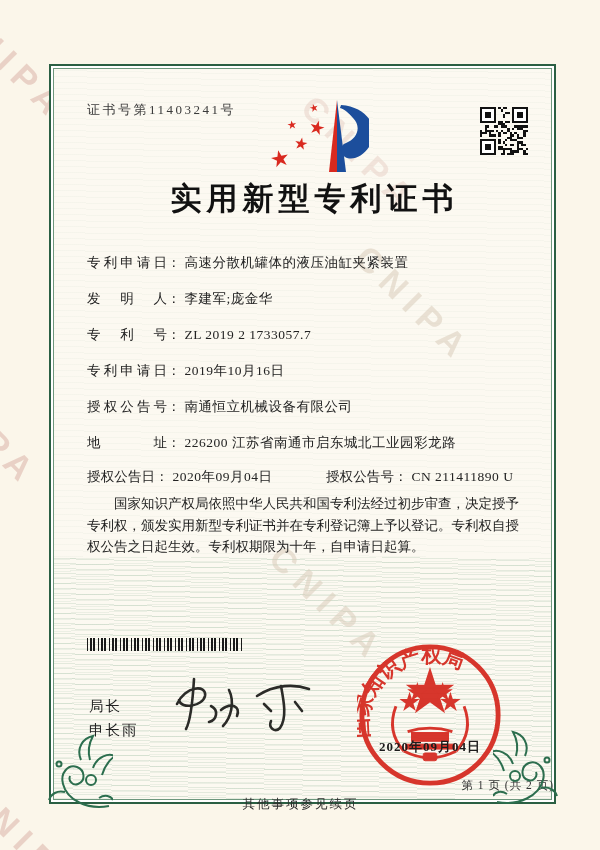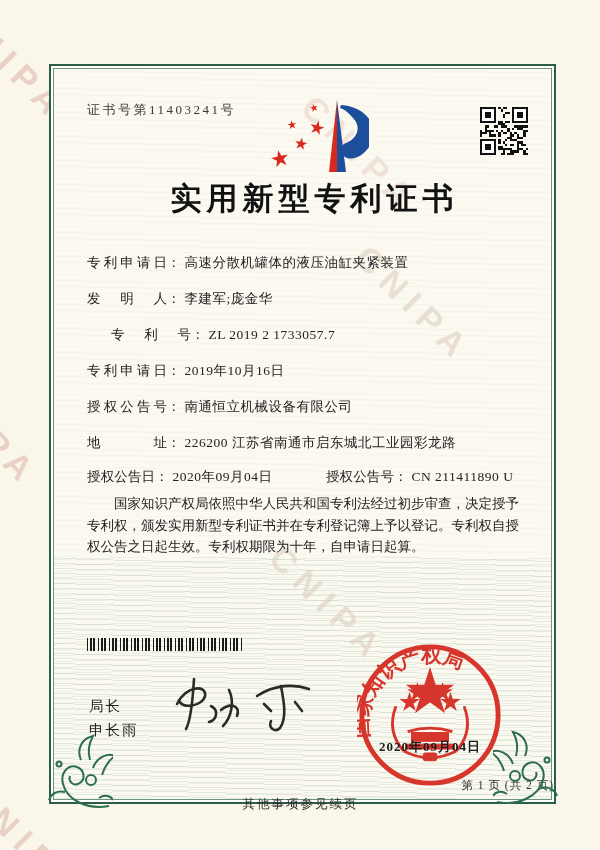--- a/index.html
+++ b/index.html
@@ -232,21 +232,21 @@
 
   <div class="title">实用新型专利证书</div>
 
   <div class="fields">
     <div class="field-row" style="top:0;">
       <span class="field-label">专利申请日</span><span class="field-colon">：</span><span class="field-value">高速分散机罐体的液压油缸夹紧装置</span>
     </div>
     <div class="field-row" style="top:36px;">
       <span class="field-label">发明人</span><span class="field-colon">：</span><span class="field-value">李建军;庞金华</span>
     </div>
-    <div class="field-row" style="top:72px;margin-left:24px;">
+    <div class="field-row" style="top:72px;">
       <span class="field-label">专利号</span><span class="field-colon">：</span><span class="field-value">ZL 2019 2 1733057.7</span>
     </div>
     <div class="field-row" style="top:108px;">
       <span class="field-label">专利申请日</span><span class="field-colon">：</span><span class="field-value">2019年10月16日</span>
     </div>
     <div class="field-row" style="top:144px;">
       <span class="field-label">授权公告号</span><span class="field-colon">：</span><span class="field-value">南通恒立机械设备有限公司</span>
     </div>
     <div class="field-row" style="top:180px;">
       <span class="field-label">地址</span><span class="field-colon">：</span><span class="field-value">226200 江苏省南通市启东城北工业园彩龙路</span>

